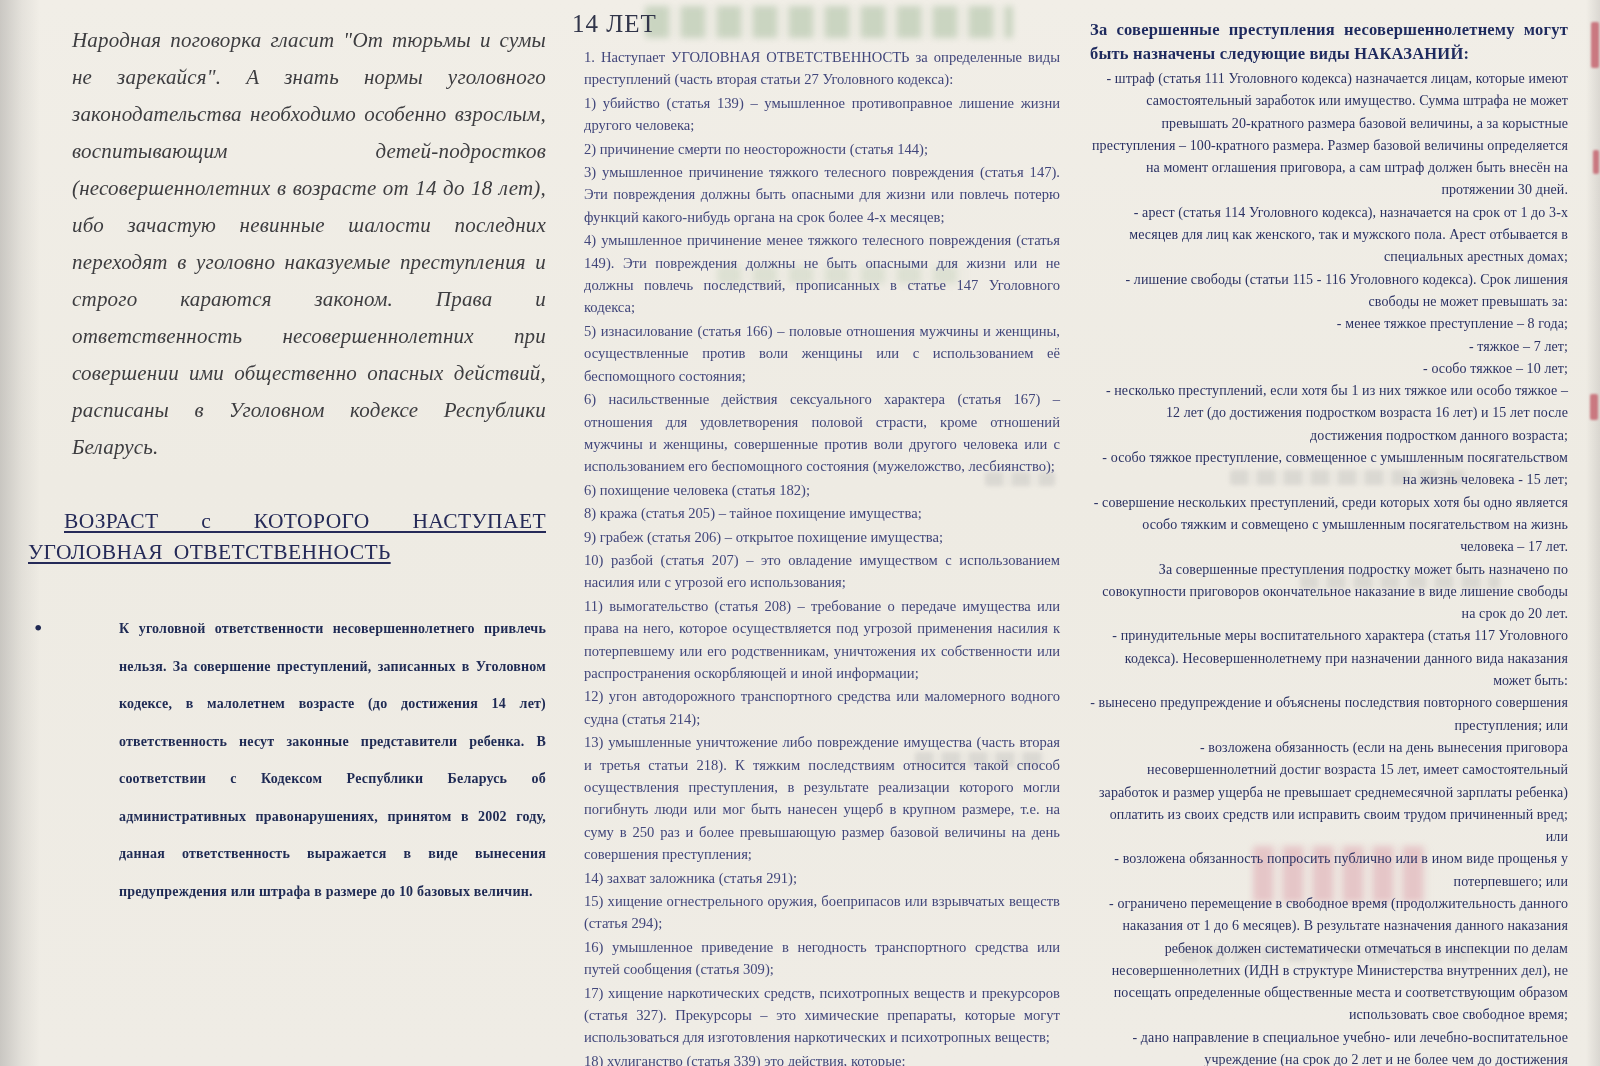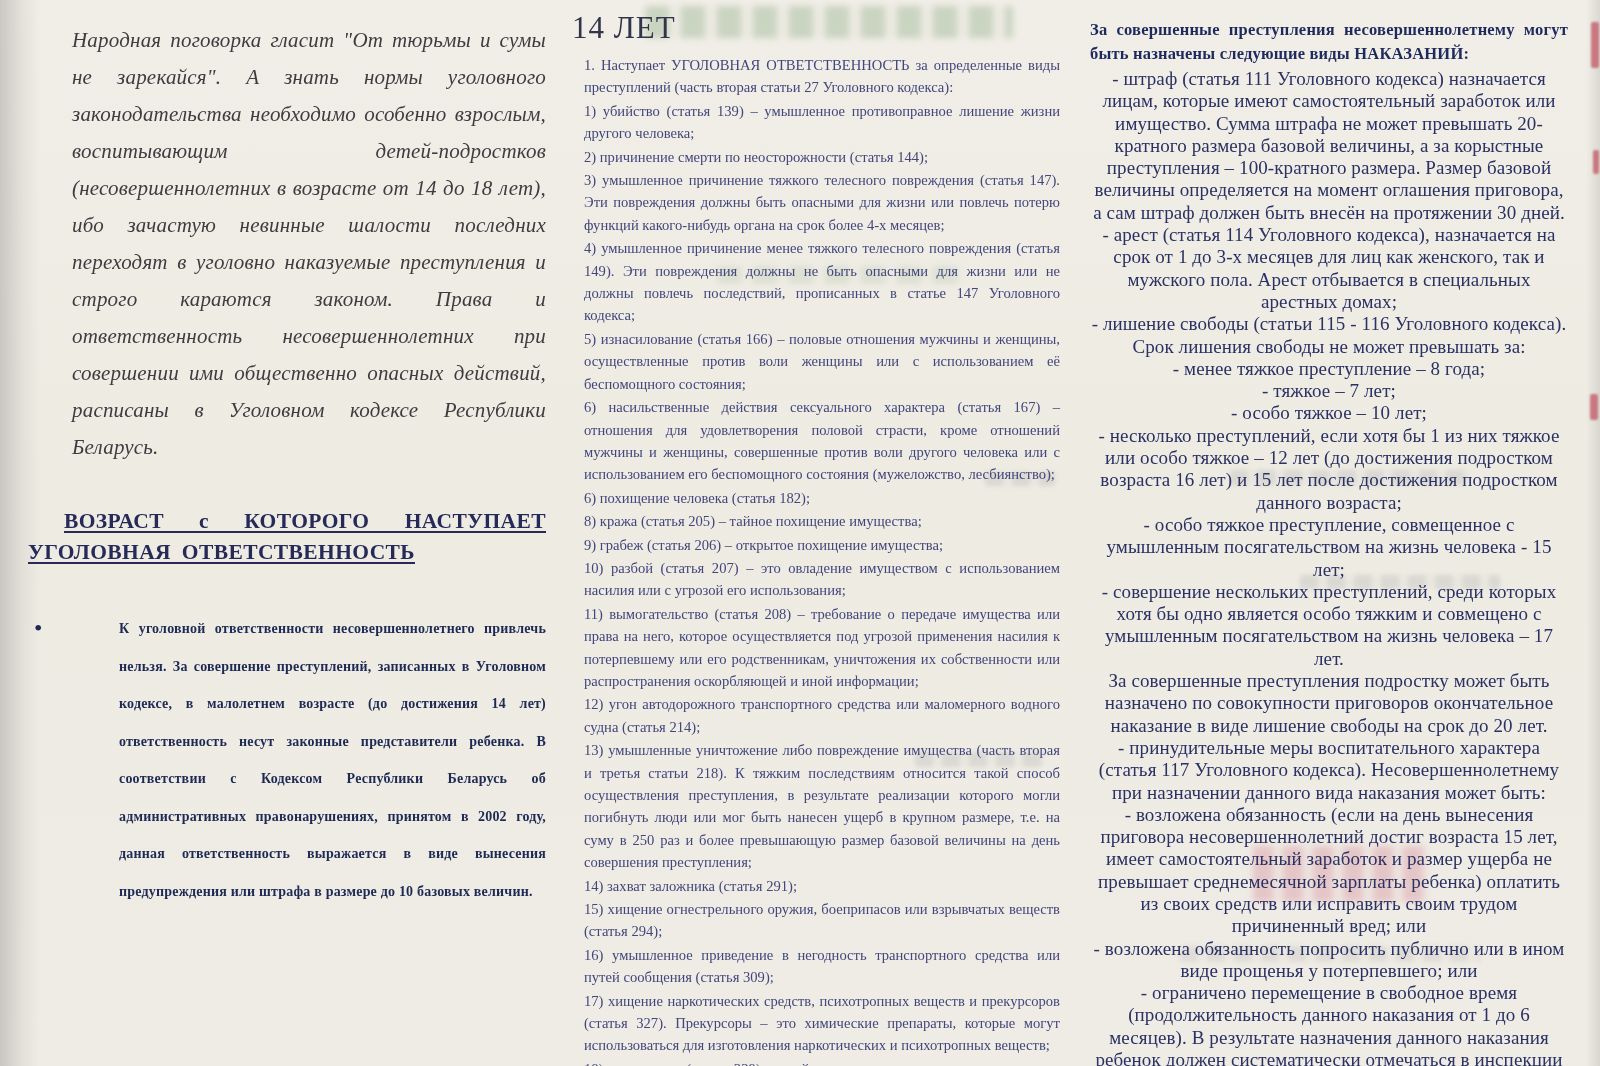--- a/index.html
+++ b/index.html
@@ -38,53 +38,53 @@
 
   
   .col-left{position:absolute;left:28px;top:22px;width:518px;}
   .intro{
     margin:0 0 0 44px;width:474px;
     font-style:italic;font-size:21px;line-height:37px;
     text-align:justify;color:#3d3d40;letter-spacing:.2px;
   }
   .age-heading{
     margin:40px 0 0 0;
-    font-weight:bold;font-size:21.5px;line-height:31px;
+    font-weight:normal;font-size:21.5px;line-height:31px;
     color:#252a58;text-decoration:underline;text-underline-offset:3px;
     text-align:justify;word-spacing:5px;text-indent:36px;letter-spacing:.4px;
   }
   .bullet-row{display:flex;margin:42px 0 0 0;}
   .bullet-marker{
     flex:0 0 52px;font-size:24px;color:#1e2852;line-height:37px;padding-left:6px;
   }
   .bullet-text{
     flex:1;font-weight:bold;font-size:14px;line-height:37.5px;
     text-align:justify;color:#1e2a54;letter-spacing:.2px;margin-left:33px;
   }
 
   
   .col-mid{position:absolute;left:572px;top:10px;width:488px;}
   .age14-heading{
-    margin:0 0 8px 0;font-weight:400;font-size:31px;color:#31354a;letter-spacing:1px;
+    margin:0 0 8px 0;font-weight:400;font-size:25px;color:#31354a;letter-spacing:1px;
   }
   .col-mid p{
     margin:0 0 1px 12px;font-size:14.6px;line-height:22.4px;
     text-align:justify;color:#41467b;letter-spacing:0px;
   }
 
   
   .col-right{position:absolute;left:1090px;top:18px;width:478px;}
   .punish-heading{
     margin:0 0 2px 0;font-weight:bold;font-size:16.5px;line-height:24px;
     color:#1e2a5e;text-underline-offset:2px;
     text-align:justify;letter-spacing:.2px;
   }
   .col-right p{
-    margin:0;font-size:19px;line-height:22.3px;
-    text-align:center;color:#2a3163;letter-spacing:.1px;
+    margin:0;font-size:14px;line-height:22.3px;
+    text-align:right;color:#2a3163;letter-spacing:.1px;
   }
 </style>
 </head>
 <body>
 
 <div class="page">
 
   <div class="edge-left"></div>
   <div class="edge-right"></div>
   <div class="ghost ghost-green" style="left:645px;top:6px;width:368px;height:32px;"></div>
@@ -140,20 +140,21 @@
     <p>- арест (статья 114 Уголовного кодекса), назначается на срок от 1 до 3-х месяцев для лиц как женского, так и мужского пола. Арест отбывается в специальных арестных домах;</p>
     <p>- лишение свободы (статьи 115 - 116 Уголовного кодекса). Срок лишения свободы не может превышать за:</p>
     <p>- менее тяжкое преступление – 8 года;</p>
     <p>- тяжкое – 7 лет;</p>
     <p>- особо тяжкое – 10 лет;</p>
     <p>- несколько преступлений, если хотя бы 1 из них тяжкое или особо тяжкое – 12 лет (до достижения подростком возраста 16 лет) и 15 лет после достижения подростком данного возраста;</p>
     <p>- особо тяжкое преступление, совмещенное с умышленным посягательством на жизнь человека - 15 лет;</p>
     <p>- совершение нескольких преступлений, среди которых хотя бы одно является особо тяжким и совмещено с умышленным посягательством на жизнь человека – 17 лет.</p>
     <p>За совершенные преступления подростку может быть назначено по совокупности приговоров окончательное наказание в виде лишение свободы на срок до 20 лет.</p>
     <p>- принудительные меры воспитательного характера (статья 117 Уголовного кодекса). Несовершеннолетнему при назначении данного вида наказания может быть:</p>
+    <p>- вынесено предупреждение и объяснены последствия повторного совершения преступления; или</p>
     <p>- возложена обязанность (если на день вынесения приговора несовершеннолетний достиг возраста 15 лет, имеет самостоятельный заработок и размер ущерба не превышает среднемесячной зарплаты ребенка) оплатить из своих средств или исправить своим трудом причиненный вред; или</p>
     <p>- возложена обязанность попросить публично или в ином виде прощенья у потерпевшего; или</p>
     <p>- ограничено перемещение в свободное время (продолжительность данного наказания от 1 до 6 месяцев). В результате назначения данного наказания ребенок должен систематически отмечаться в инспекции по делам несовершеннолетних (ИДН в структуре Министерства внутренних дел), не посещать определенные общественные места и соответствующим образом использовать свое свободное время;</p>
     <p>- дано направление в специальное учебно- или лечебно-воспитательное учреждение (на срок до 2 лет и не более чем до достижения совершеннолетия).</p>
 
   </div>
 
 </div>
 
 </body></html>

